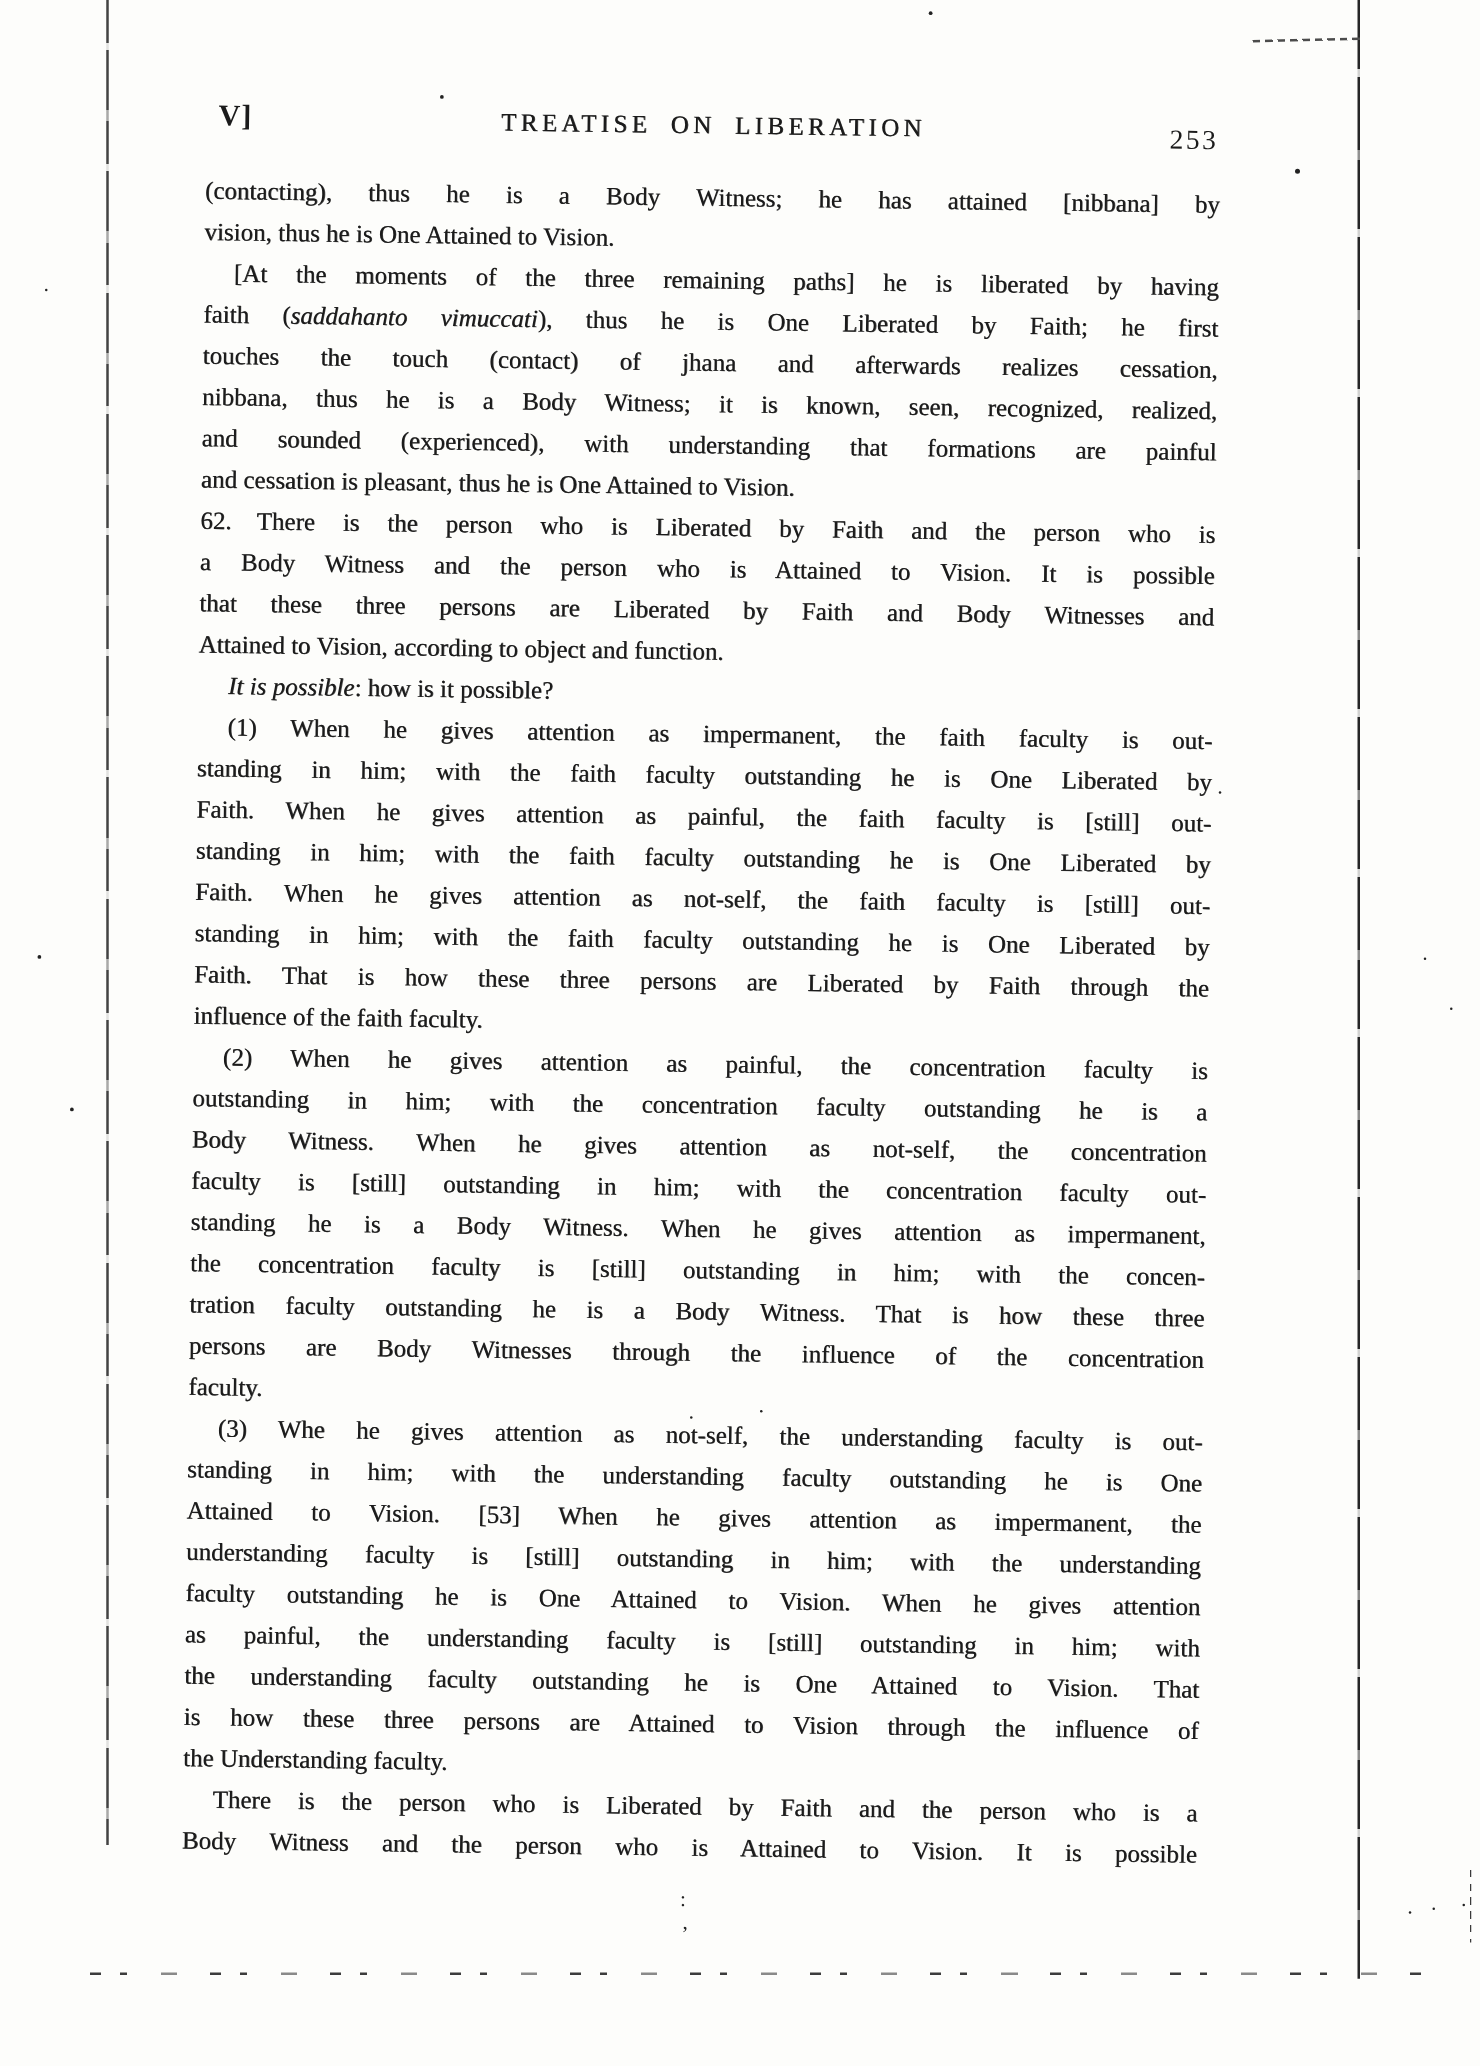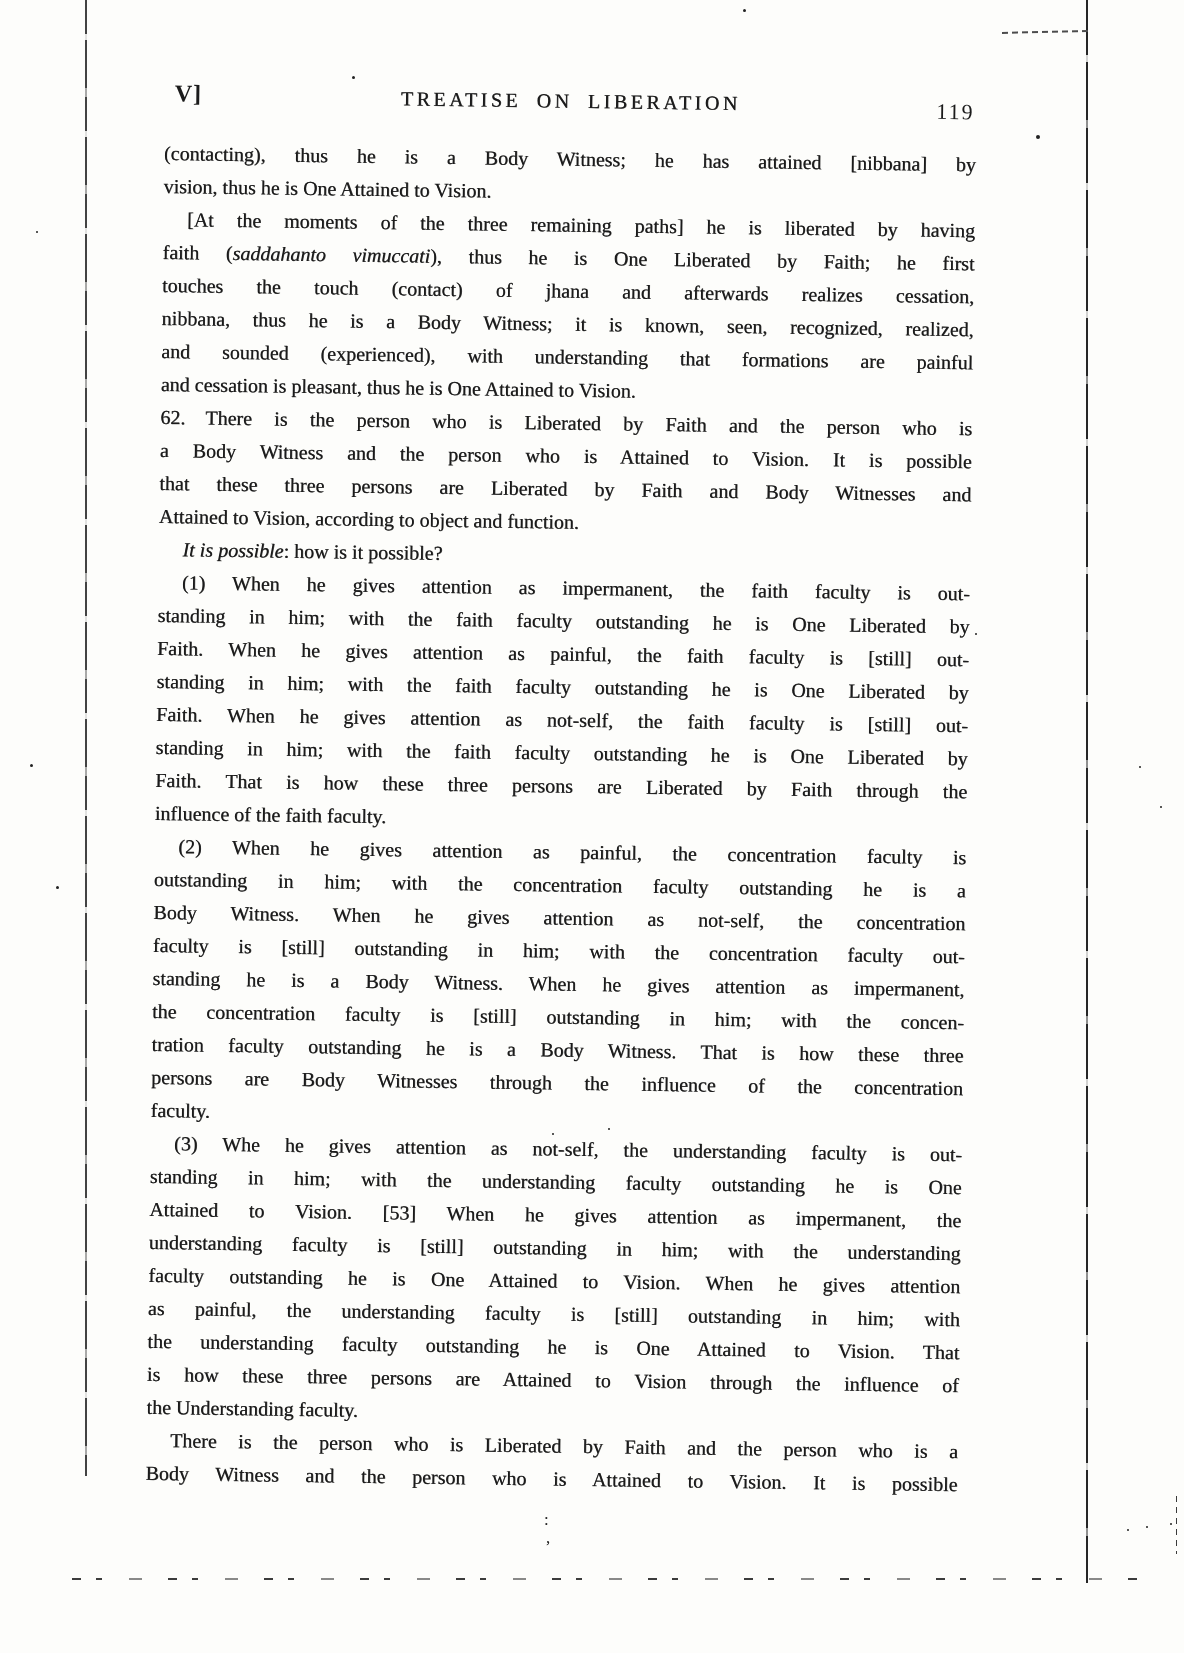--- a/index.html
+++ b/index.html
@@ -118,21 +118,21 @@
   <div class="speck" style="left:1146px; top:1526px; width:2px; height:2px;"></div>
   <div class="speck" style="left:1170px; top:1523px; width:2px; height:2px;"></div>
 
   <span class="stray" style="left:544px; top:1510px;">:</span>
   <span class="stray" style="left:546px; top:1528px;">,</span>
 
   <div class="rot">
     <div class="header">
       <span class="folio">V]</span>
       <span class="title">TREATISE ON LIBERATION</span>
-      <span class="pageno">119</span>
+      <span class="pageno">253</span>
     </div>
     <div id="body-text">
         <div class="para">
           <div class="line">(contacting), thus he is a Body Witness; he has attained [nibbana] by</div>
           <div class="line last">vision, thus he is One Attained to Vision.</div>
         </div>
         <div class="para">
           <div class="line indent">[At the moments of the three remaining paths] he is liberated by having</div>
           <div class="line">faith (<i>saddahanto vimuccati</i>), thus he is One Liberated by Faith; he first</div>
           <div class="line">touches the touch (contact) of jhana and afterwards realizes cessation,</div>

